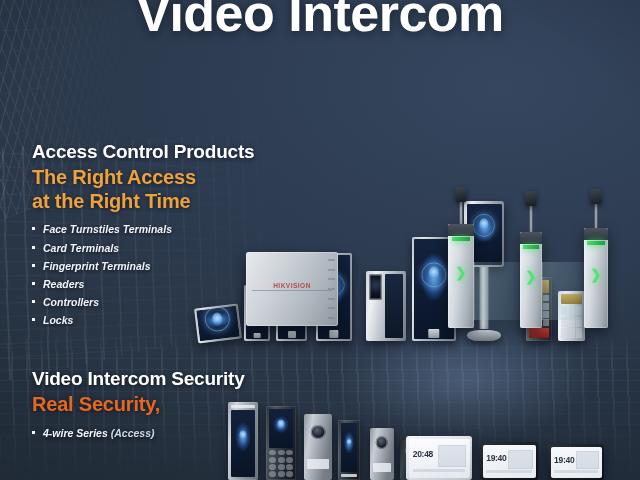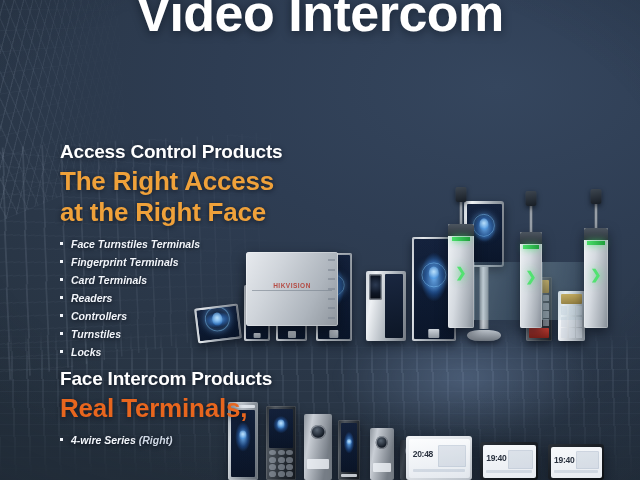--- a/index.html
+++ b/index.html
@@ -83,32 +83,32 @@
   .hero-title {
     position:absolute; left:0; right:0; top:-17px;
     text-align:center;
     font-size:52px; font-weight:bold; letter-spacing:-.5px;
     color:#ffffff;
     text-shadow:0 2px 10px rgba(6,12,22,.55);
     white-space:nowrap;
   }
 
   
-  .block { position:absolute; left:32px; z-index:6;margin-left:28px; }
+  .block { position:absolute; left:32px; z-index:6; }
   .block-access   { top:141px; }
   .block-intercom { top:368px; }
 
   .sec-title {
     font-size:19px; font-weight:bold; color:#ffffff;
     letter-spacing:-.2px; line-height:1.12;
     text-shadow:0 1px 5px rgba(8,14,24,.75);
   }
   .sec-tagline {
     margin-top:4px;
-    font-size:26px; font-weight:bold; line-height:1.18;
+    font-size:20px; font-weight:bold; line-height:1.18;
     letter-spacing:-.2px;
     text-shadow:0 1px 5px rgba(8,14,24,.7);
   }
   .tagline-amber { color:#efa13a; }
   .tagline-red   { color:#e8661e; }
 
   .bullets { margin-top:7px; list-style:none; }
   .bullets li {
     position:relative;
     padding-left:11px;
@@ -402,29 +402,28 @@
     <div class="glow-low"></div>
     <div class="vignette"></div>
   </div>
 
   <div class="hero-title">Video Intercom</div>
 
   <div class="block block-access">
     <div class="sec-title">Access Control Products</div>
     <div class="sec-tagline tagline-amber">
       <div>The Right Access</div>
-      <div>at the Right Face</div>
+      <div>at the Right Time</div>
     </div>
     <ul class="bullets">
       <li>Face Turnstiles Terminals</li>
+      <li>Card Terminals</li>
       <li>Fingerprint Terminals</li>
-      <li>Card Terminals</li>
       <li>Readers</li>
       <li>Controllers</li>
-      <li>Turnstiles</li>
       <li>Locks</li>
     </ul>
   </div>
 
   <div class="products ac-row">
 
     <div class="dev dev-1">
       <div class="term">
         <div class="screen"></div>
       </div>
@@ -544,26 +543,26 @@
       <div class="cam" style="bottom:124px;"></div>
       <div class="post">
         <div class="cap"></div>
         <div class="led"></div>
         <div class="chev">❯</div>
       </div>
     </div>
   </div>
 
   <div class="block block-intercom">
-    <div class="sec-title">Face Intercom Products</div>
+    <div class="sec-title">Video Intercom Security</div>
     <div class="sec-tagline tagline-red">
-      <div>Real Terminals,</div>
+      <div>Real Security,</div>
     </div>
     <ul class="bullets">
-      <li>4-wire Series <span class="muted">(Right)</span></li>
+      <li>4-wire Series <span class="muted">(Access)</span></li>
     </ul>
   </div>
 
   <div class="products vi-row">
 
     <div class="dev vi-1 door silver">
       <div class="strip"></div>
       <div class="dscr"></div>
     </div>
 

